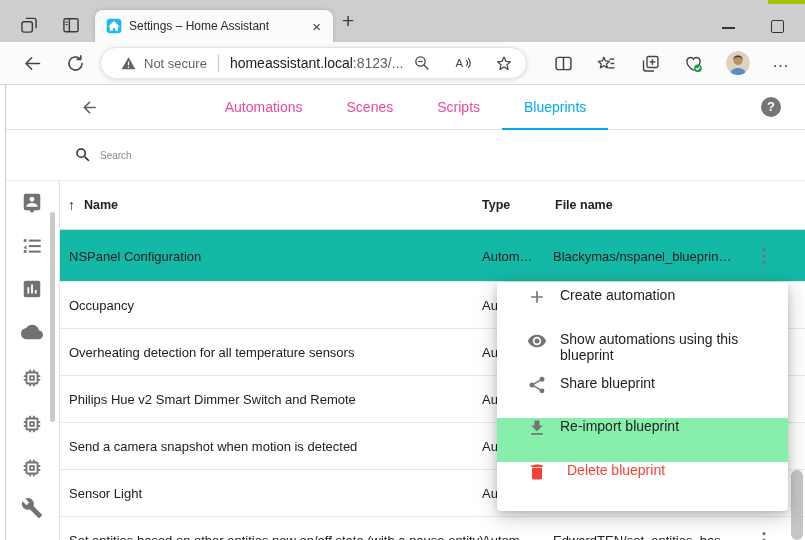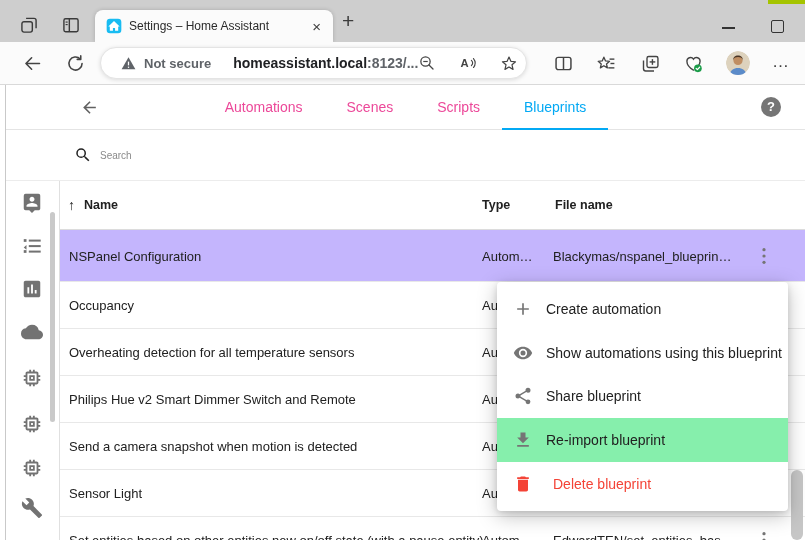--- a/index.html
+++ b/index.html
@@ -17,21 +17,21 @@
   .newtab-btn { position:absolute; left:342px; top:9px; font-size:21px; font-weight:300; color:#3c3c3c; cursor:pointer; }
   .green-sliver { position:absolute; left:768px; top:0; width:37px; height:4px; background:#a5c400; }
   .win-min { position:absolute; left:722px; top:27px; width:13px; height:2px; background:#333; }
   .win-max { position:absolute; left:771px; top:20px; width:13px; height:13px; border:1.6px solid #333; border-radius:2px; }
 
   
   .toolbar { position:absolute; left:0; top:42px; width:805px; height:43px; background:#fbfbfb; border-bottom:1px solid #d9d9d9; }
   .tb-icon { position:absolute; top:11px; width:21px; height:21px; cursor:pointer; }
   .omnibox { position:absolute; left:100px; top:5px; width:427px; height:32px; background:#fff;
              border:1px solid #e4e4e4; border-radius:16px; box-shadow:0 1px 4px rgba(0,0,0,.13);
-             display:flex; align-items:center;font-weight:bold; }
+             display:flex; align-items:center; }
   .omni-warn { width:15px; height:15px; margin-left:20px; flex:0 0 auto; }
   .omni-secure { font-size:13px; color:#5f6368; margin-left:8px; white-space:nowrap; }
   .omni-div { width:1px; height:17px; background:#c7c7c7; margin:0 11px; }
   .omni-url { font-size:14px; white-space:nowrap; }
   .omni-host { color:#202124; }
   .omni-path { color:#5f6368; }
   .omni-right { display:flex; gap:23px; margin-left:auto; margin-right:13px; align-items:center; }
   .omni-right svg { width:18px; height:18px; cursor:pointer; }
   .avatar { position:absolute; left:726px; top:9px; width:24px; height:24px; border-radius:50%; overflow:hidden; cursor:pointer; }
   .overflow-dots { position:absolute; left:772px; top:0; height:43px; line-height:40px; font-size:17px;
@@ -63,31 +63,31 @@
   .table-header { position:absolute; left:60px; top:96px; width:745px; height:49px; border-bottom:1px solid #dcdcdc;
                   font-size:12.5px; font-weight:bold; color:#212121; }
   .th-cell { position:absolute; top:0; line-height:49px; white-space:nowrap; cursor:pointer; }
   .sort-arrow { position:absolute; left:8px; top:0; line-height:49px; font-size:14px; color:#212121; }
   .th-name { left:24px; }
   .th-type { left:422px; }
   .th-file { left:495px; }
 
   .table-body { position:absolute; left:60px; top:145px; width:745px; }
   .row { position:relative; height:47px; border-bottom:1px solid #e8e8e8; font-size:13px; color:#212121; cursor:pointer; }
-  .row.selected { height:52px; background:#c4b5fd;text-align:center; }
+  .row.selected { height:52px; background:#14b8a6;text-align:center; }
   .cell { position:absolute; top:50%; transform:translateY(-50%); white-space:nowrap; }
   .cell-name { left:9px; }
   .cell-type { left:422px; }
   .cell-file { left:493px; }
   .cell-kebab { position:absolute; left:697px; top:50%; transform:translateY(-50%); width:14px; height:18px;
                 color:#757575; cursor:pointer; text-align:center; }
 
   .ctx-menu { position:absolute; left:497px; top:197px; width:291px; background:#fff; border-radius:4px;
               box-shadow:0 5px 20px rgba(0,0,0,.25), 0 2px 6px rgba(0,0,0,.12); padding:5px 0; z-index:20; }
-  .menu-item { display:flex; align-items:center; height:43.8px; padding-left:16px; gap:13px;
+  .menu-item { display:flex; align-items:flex-start; height:43.8px; padding-left:30px; gap:13px;
                font-size:14px; color:#212121; cursor:pointer; }
   .menu-item.hover { background:#86efac; }
   .menu-item.danger { color:#f44336;gap:20px; }
   .menu-icon { width:20px; height:20px; color:#757575; flex:0 0 auto; }
   .menu-item.danger .menu-icon { color:#f44336; }
 
   .page-scrollbar { position:absolute; left:791px; top:385px; width:12px; height:70px; background:#c6c6c6; border-radius:6px; cursor:pointer; }
 </style>
 </head>
 <body>

